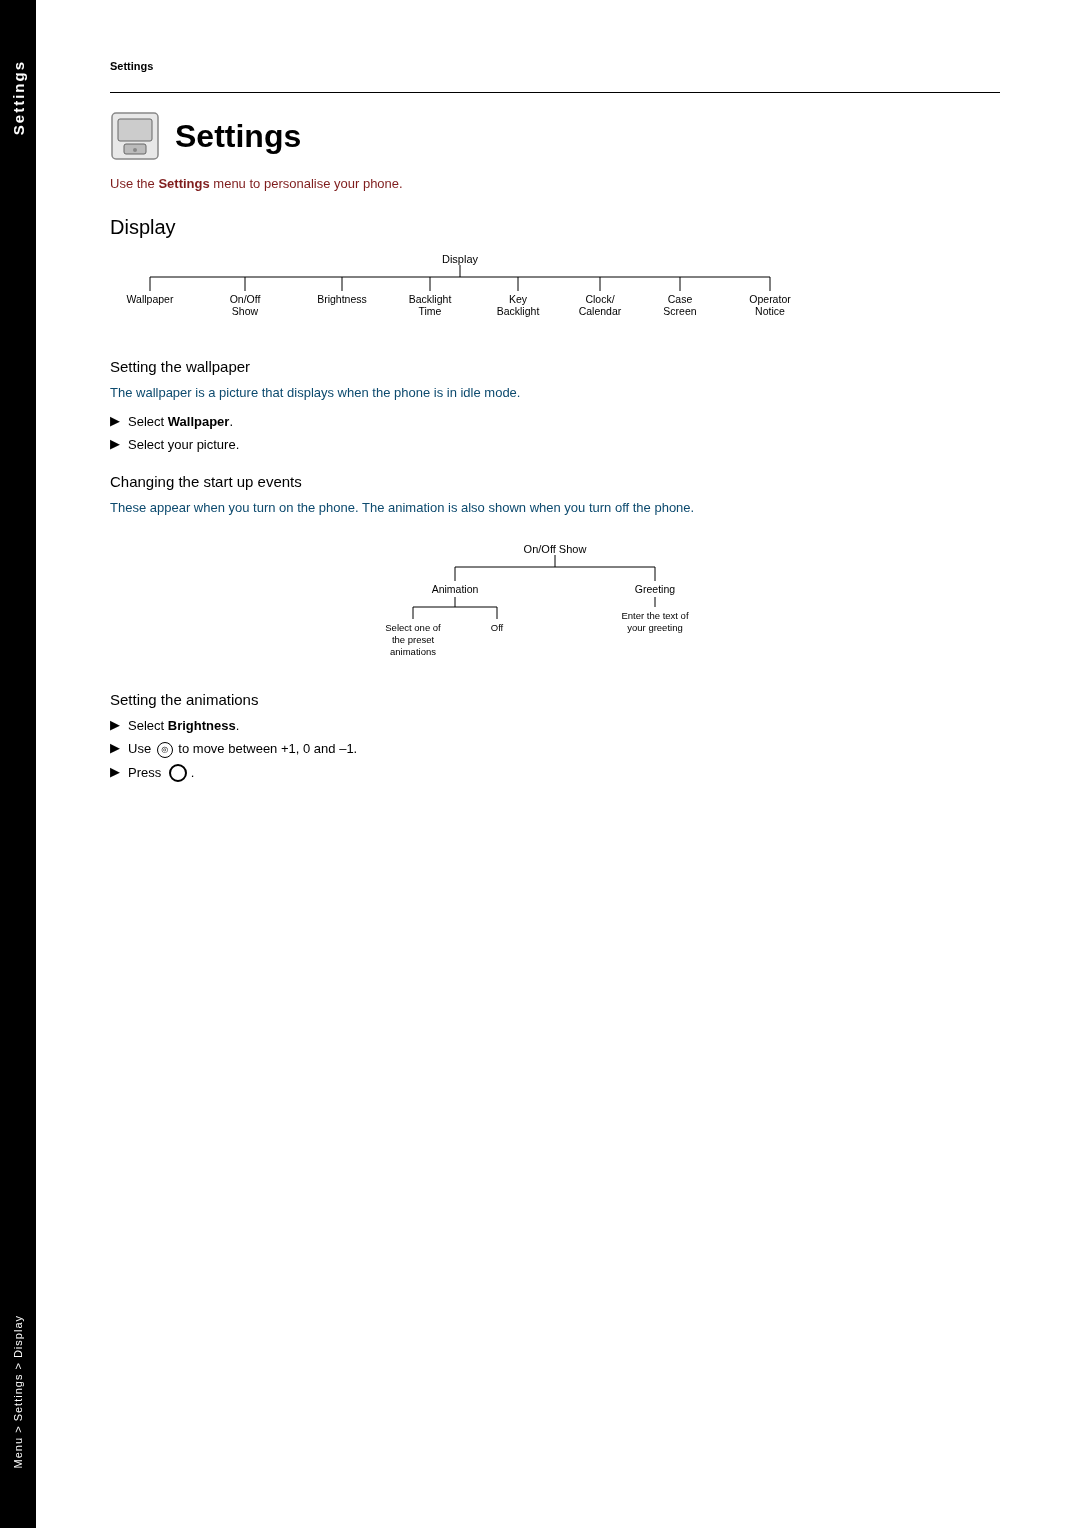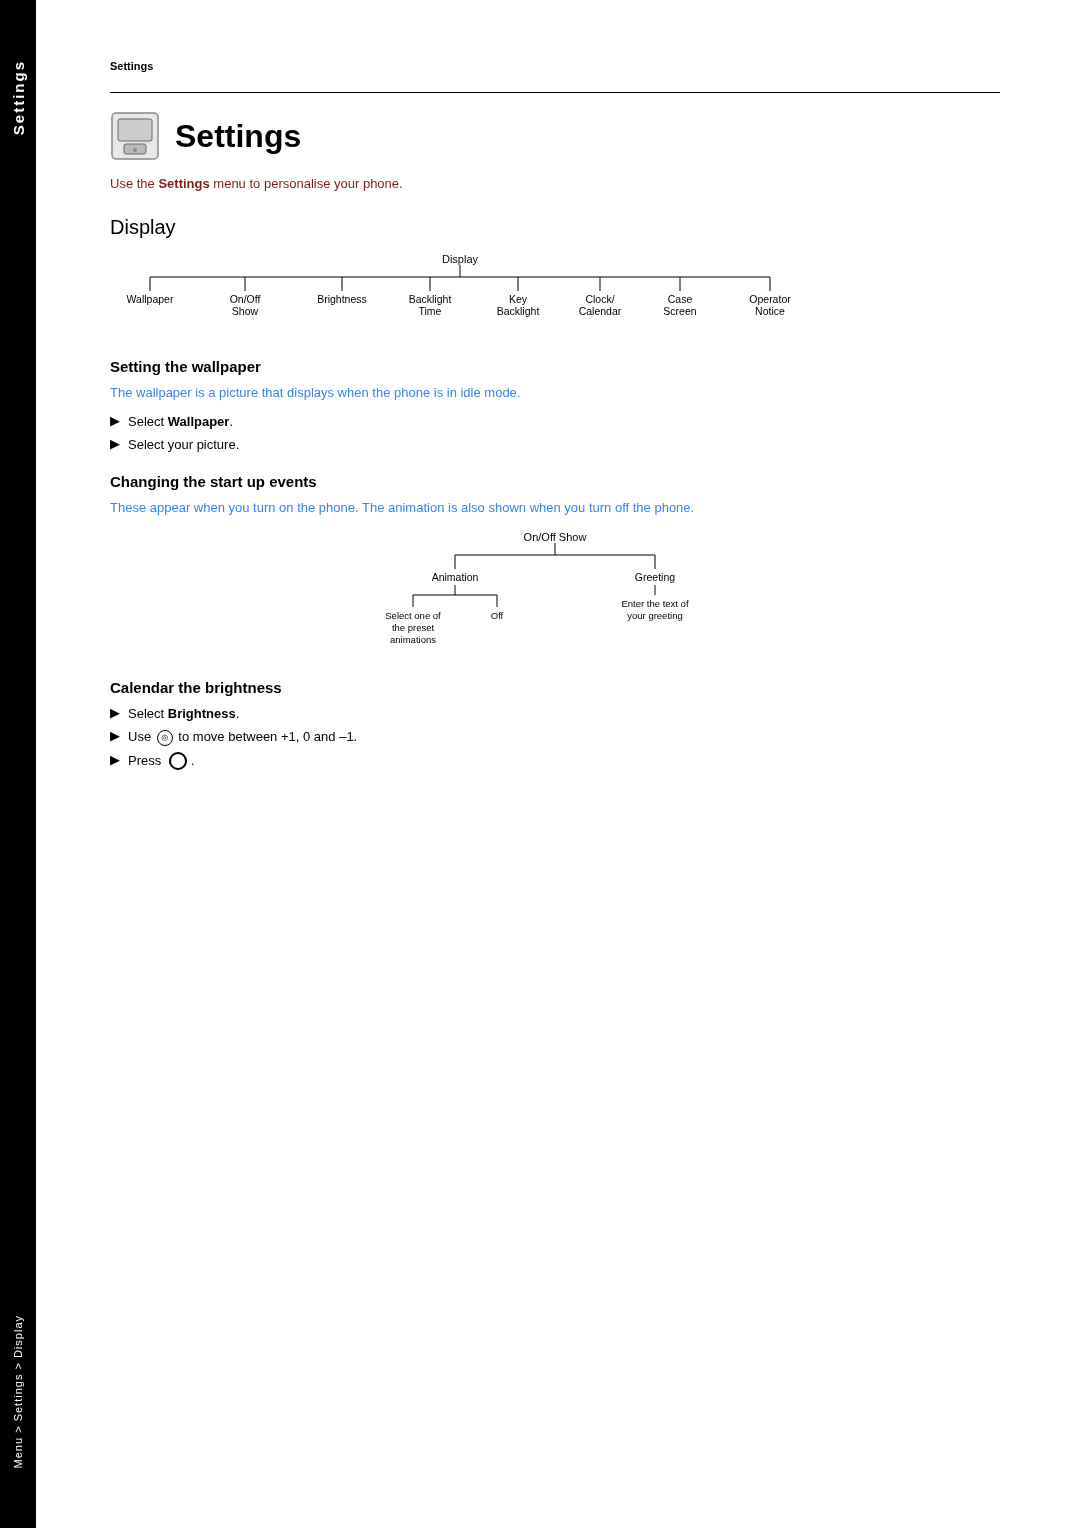--- a/index.html
+++ b/index.html
@@ -137,27 +137,27 @@
 
     .bullet-text strong {
       font-weight: bold;
     }
 
     
     .para {
       font-size: 13px;
       line-height: 1.6;
       margin-bottom: 8px;
-      color: #3b82f6;
+      color: #0c4a6e;
     }
 
     
     .subsection-heading {
       font-size: 15px;
-      font-weight: bold;
+      font-weight: normal;
       margin: 18px 0 8px 0;
       color: #000;
     }
 
     
     .circle-icon {
       display: inline-block;
       width: 18px;
       height: 18px;
       border: 2px solid #000;
@@ -192,21 +192,21 @@
     
     hr.thin {
       border: none;
       border-top: 1px solid #000;
       margin: 3px 0 18px 0;
     }
 
     
     .onoff-tree {
       width: 380px;
-      margin: 10px auto 18px auto;
+      margin: 22px auto 18px auto;
       font-size: 10.5px;
     }
 
     .nav-up-icon {
       display: inline-block;
       width: 16px;
       height: 16px;
       border: 1.5px solid #000;
       border-radius: 50%;
       font-size: 8px;
@@ -332,21 +332,21 @@
 
       <text x="132" y="90" text-anchor="middle" font-size="9.5" font-family="Arial">Off</text>
 
       <line x1="290" y1="56" x2="290" y2="66" stroke="#000" stroke-width="1"></line>
 
       <text x="290" y="78" text-anchor="middle" font-size="9.5" font-family="Arial">Enter the text of</text>
       <text x="290" y="90" text-anchor="middle" font-size="9.5" font-family="Arial">your greeting</text>
     </svg>
   </div>
 
-  <h3 class="subsection-heading">Calendar the brightness</h3>
+  <h3 class="subsection-heading">Setting the animations</h3>
 
   <div class="bullet-section">
     <div class="bullet-item">
       <span class="bullet-arrow">▶</span>
       <span class="bullet-text">
         Select <strong>Brightness</strong>.
       </span>
     </div>
     <div class="bullet-item">
       <span class="bullet-arrow">▶</span>

